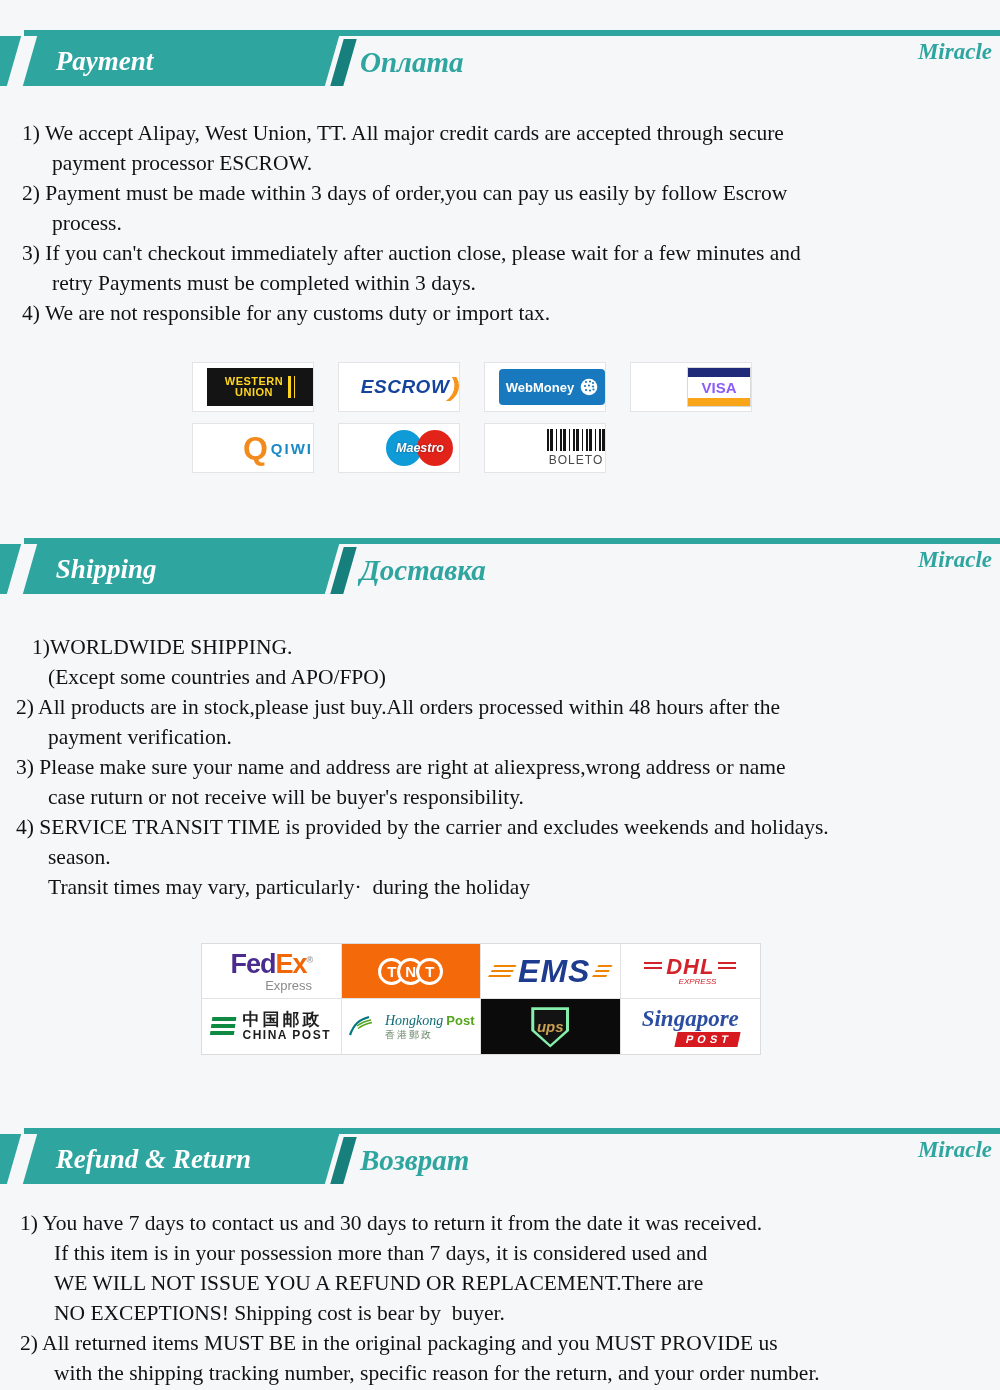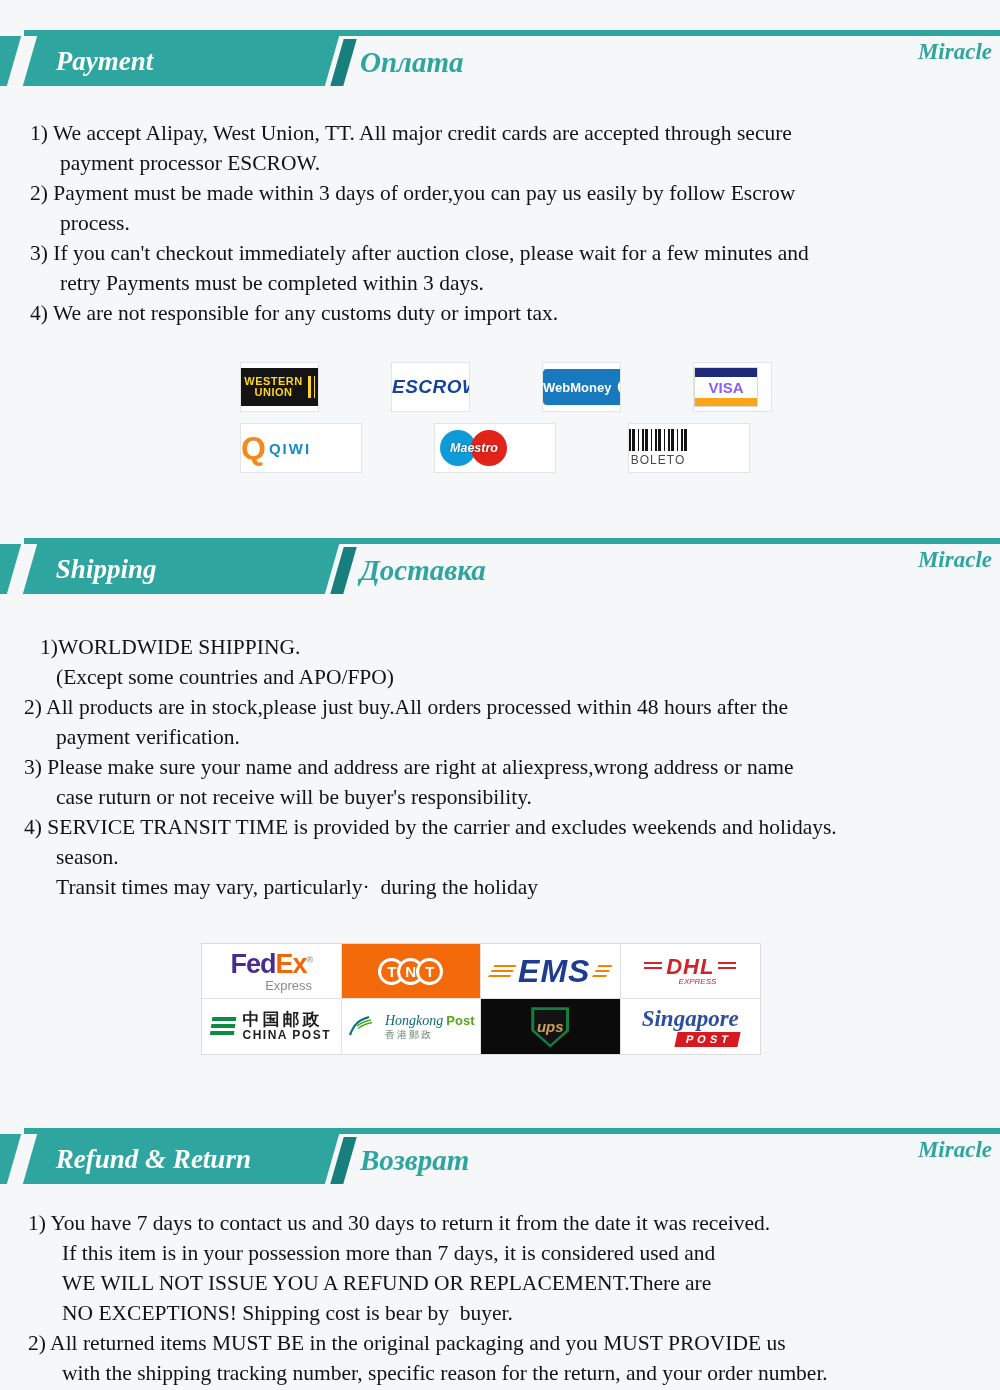--- a/index.html
+++ b/index.html
@@ -22,34 +22,34 @@
   .b-ribbon{position:absolute;top:6px;left:30px;width:302px;height:50px;background:var(--teal);transform:skewX(-16deg);display:flex;align-items:center;}
   .b-ribbon .txt{transform:skewX(16deg);font-style:italic;font-weight:bold;color:#fff;font-size:27px;padding-left:26px;white-space:nowrap;}
   .b-slash{position:absolute;top:9px;left:337px;width:13px;height:47px;background:var(--teal-dark);transform:skewX(-16deg);}
   .b-ru{position:absolute;left:360px;top:16px;font-style:italic;font-weight:bold;font-size:29px;color:var(--teal);}
   .b-brand{position:absolute;right:8px;top:9px;font-style:italic;font-weight:bold;font-size:23px;color:var(--teal);}
   #banner-payment{top:30px;}
   #banner-shipping{top:538px;}
   #banner-refund{top:1128px;}
 
   
-  .textblock{position:absolute;left:8px;right:10px;font-size:21.5px;line-height:30px;color:var(--ink);}
+  .textblock{position:absolute;left:0;right:10px;font-size:21.5px;line-height:30px;color:var(--ink);}
   .textblock .ln{white-space:pre-wrap;}
   #text-payment{top:118px;padding-left:22px;}
   #text-payment .ind{padding-left:30px;}
   #text-shipping{top:632px;padding-left:16px;}
   #text-shipping .ind{padding-left:32px;}
   #text-shipping .ind-sm{padding-left:16px;}
   #text-refund{top:1208px;padding-left:20px;}
   #text-refund .ind{padding-left:34px;}
 
   
   #pay-logos{position:absolute;top:362px;left:192px;width:580px;}
   .pay-row{display:flex;gap:24px;margin-bottom:11px;}
-  .pbox{width:122px;height:50px;background:#fff;border:1px solid #e4e4e6;display:flex;align-items:center;justify-content:flex-start;overflow:hidden;margin-left:48px;}
+  .pbox{width:122px;height:50px;background:#fff;border:1px solid #e4e4e6;display:flex;align-items:center;justify-content:flex-end;overflow:hidden;}
 
   .wu{background:#141414;width:106px;height:38px;display:flex;align-items:center;justify-content:center;gap:5px;}
   .wu-lines{display:flex;flex-direction:column;align-items:center;color:#ffd520;font-family:"Liberation Sans",sans-serif;font-weight:bold;font-size:11px;line-height:11px;letter-spacing:.5px;}
   .wu-bars{width:7px;height:22px;border-left:3px solid #ffd520;border-right:1px solid #ffd520;}
 
   .escrow{display:flex;align-items:center;font-family:"Liberation Sans",sans-serif;font-style:italic;}
   .escrow-t{font-weight:800;font-size:19px;color:#16449c;letter-spacing:.5px;}
   .escrow-swoosh{color:#f7941e;font-weight:800;font-size:26px;line-height:20px;margin-left:1px;transform:scaleX(1.3);}
 
   .wm{background:#1879be;border-radius:4px;width:106px;height:36px;display:flex;align-items:center;justify-content:center;gap:6px;color:#fff;font-family:"Liberation Sans",sans-serif;font-weight:bold;font-size:13px;}
@@ -109,21 +109,21 @@
   .cn-cn{font-size:17px;font-weight:bold;letter-spacing:3px;}
   .cn-en{font-family:"Liberation Sans",sans-serif;font-weight:bold;font-size:12px;letter-spacing:1.5px;}
 
   .hkpost{display:flex;align-items:center;gap:12px;}
   .hk-txts{display:flex;flex-direction:column;line-height:1.1;}
   .hk-row{display:flex;align-items:baseline;gap:3px;}
   .hk-name{font-style:italic;font-size:14px;color:#0b6b75;}
   .hk-post{font-weight:bold;color:#55a51c;font-family:"Liberation Sans",sans-serif;font-size:13px;}
   .hk-cn{font-size:10px;color:#6e8a6e;letter-spacing:2px;}
 
-  .ups-outer{width:38px;height:42px;clip-path:polygon(0 4%,100% 4%,100% 60%,50% 100%,0 60%);background:#15803d;display:flex;align-items:center;justify-content:center;}
+  .ups-outer{width:38px;height:42px;clip-path:polygon(0 4%,100% 4%,100% 60%,50% 100%,0 60%);background:#86efac;display:flex;align-items:center;justify-content:center;}
   .ups-inner{width:32px;height:36px;clip-path:polygon(0 4%,100% 4%,100% 60%,50% 100%,0 60%);background:#131313;display:flex;align-items:center;justify-content:center;color:#cba052;font-weight:800;font-style:italic;font-size:15px;font-family:"Liberation Sans",sans-serif;}
 
   .sgpost{display:flex;flex-direction:column;line-height:1;}
   .sg-name{font-style:italic;font-weight:bold;font-size:23px;color:#2b4ea2;}
   .sg-post{background:#d71920;color:#fff;font-family:"Liberation Sans",sans-serif;font-weight:bold;font-size:11px;letter-spacing:4px;padding:2px 7px 2px 10px;margin-top:2px;align-self:flex-end;transform:skewX(-12deg);}
 </style>
 </head>
 <body>
 
 <div class="page">

